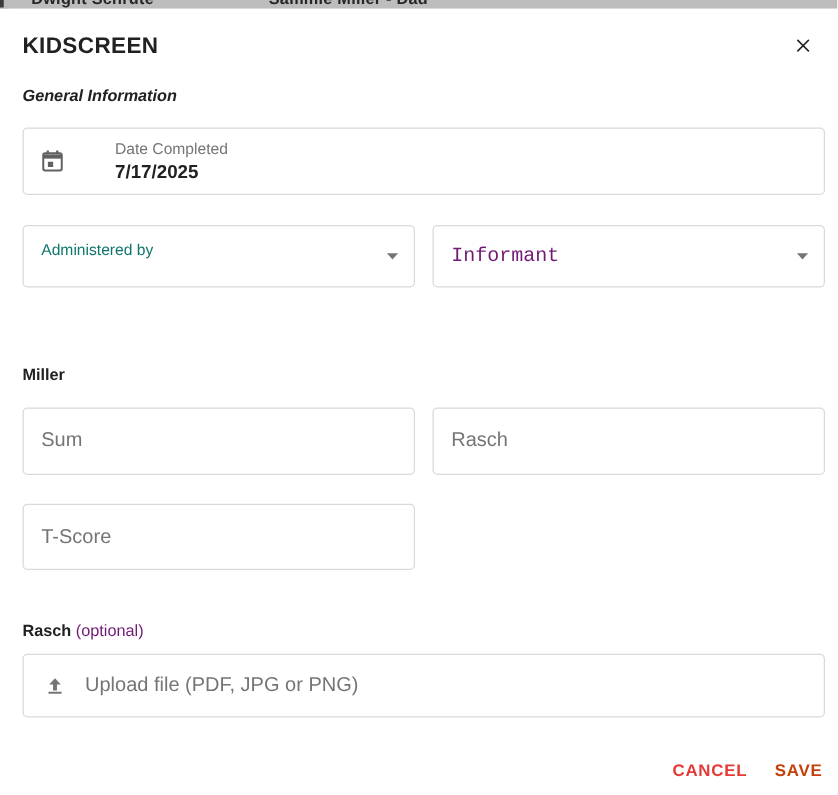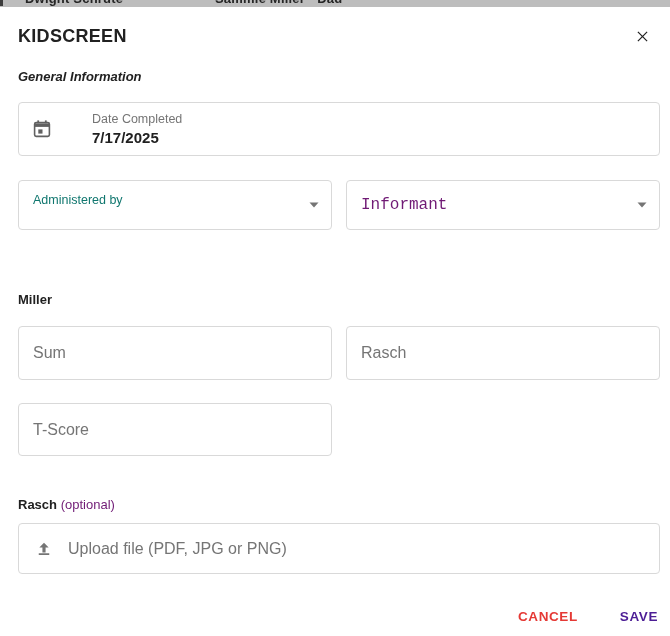--- a/index.html
+++ b/index.html
@@ -92,21 +92,21 @@
   .actions{
     margin-top:33px;display:flex;justify-content:flex-end;align-items:center;gap:18px;
     padding-right:0;
   }
   .text-btn{
     font-size:13.5px;font-weight:bold;letter-spacing:.6px;cursor:pointer;
     background:none;border:none;padding:2px 2px;line-height:16px;
     font-family:"Liberation Sans","DejaVu Sans",sans-serif;
   }
   .btn-cancel{color:#e53935;}
-  .btn-save{color:#4c1d95;margin-left:20px;}
+  .btn-save{color:#c2410c;}
 </style>
 </head>
 <body>
 
 <div class="backdrop-strip">
   <div class="bg-edge"></div>
   <span class="bg-text left">Dwight Schrute</span>
   <span class="bg-text right">Sammie Miller - Dad</span>
 </div>
 

